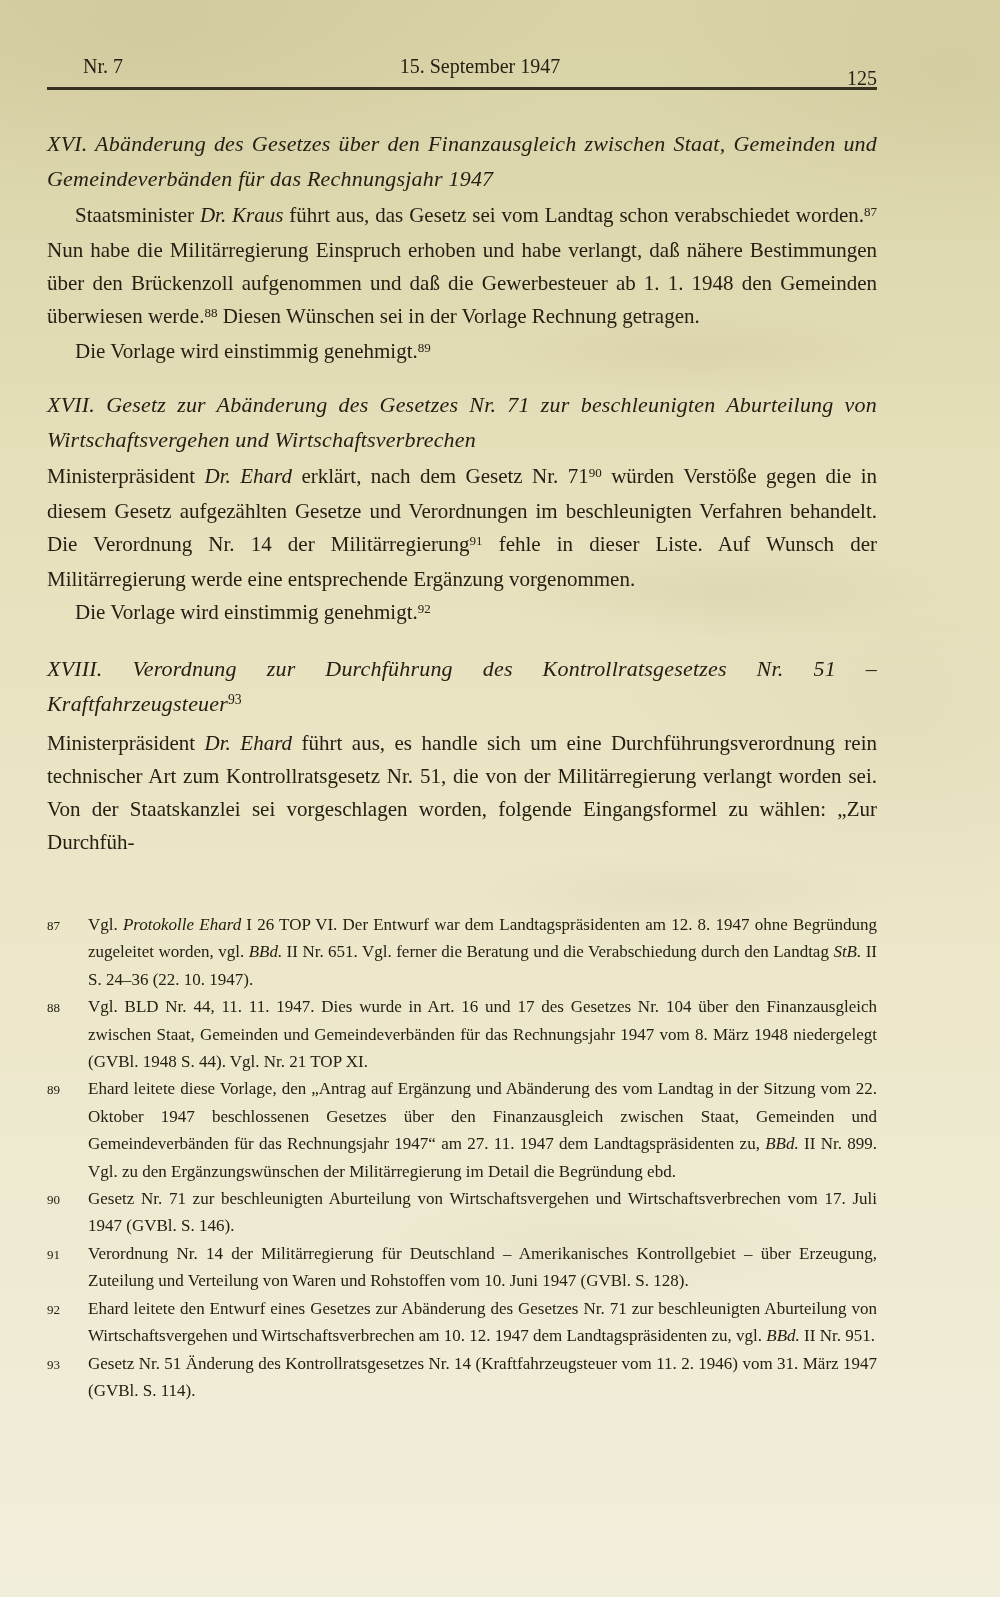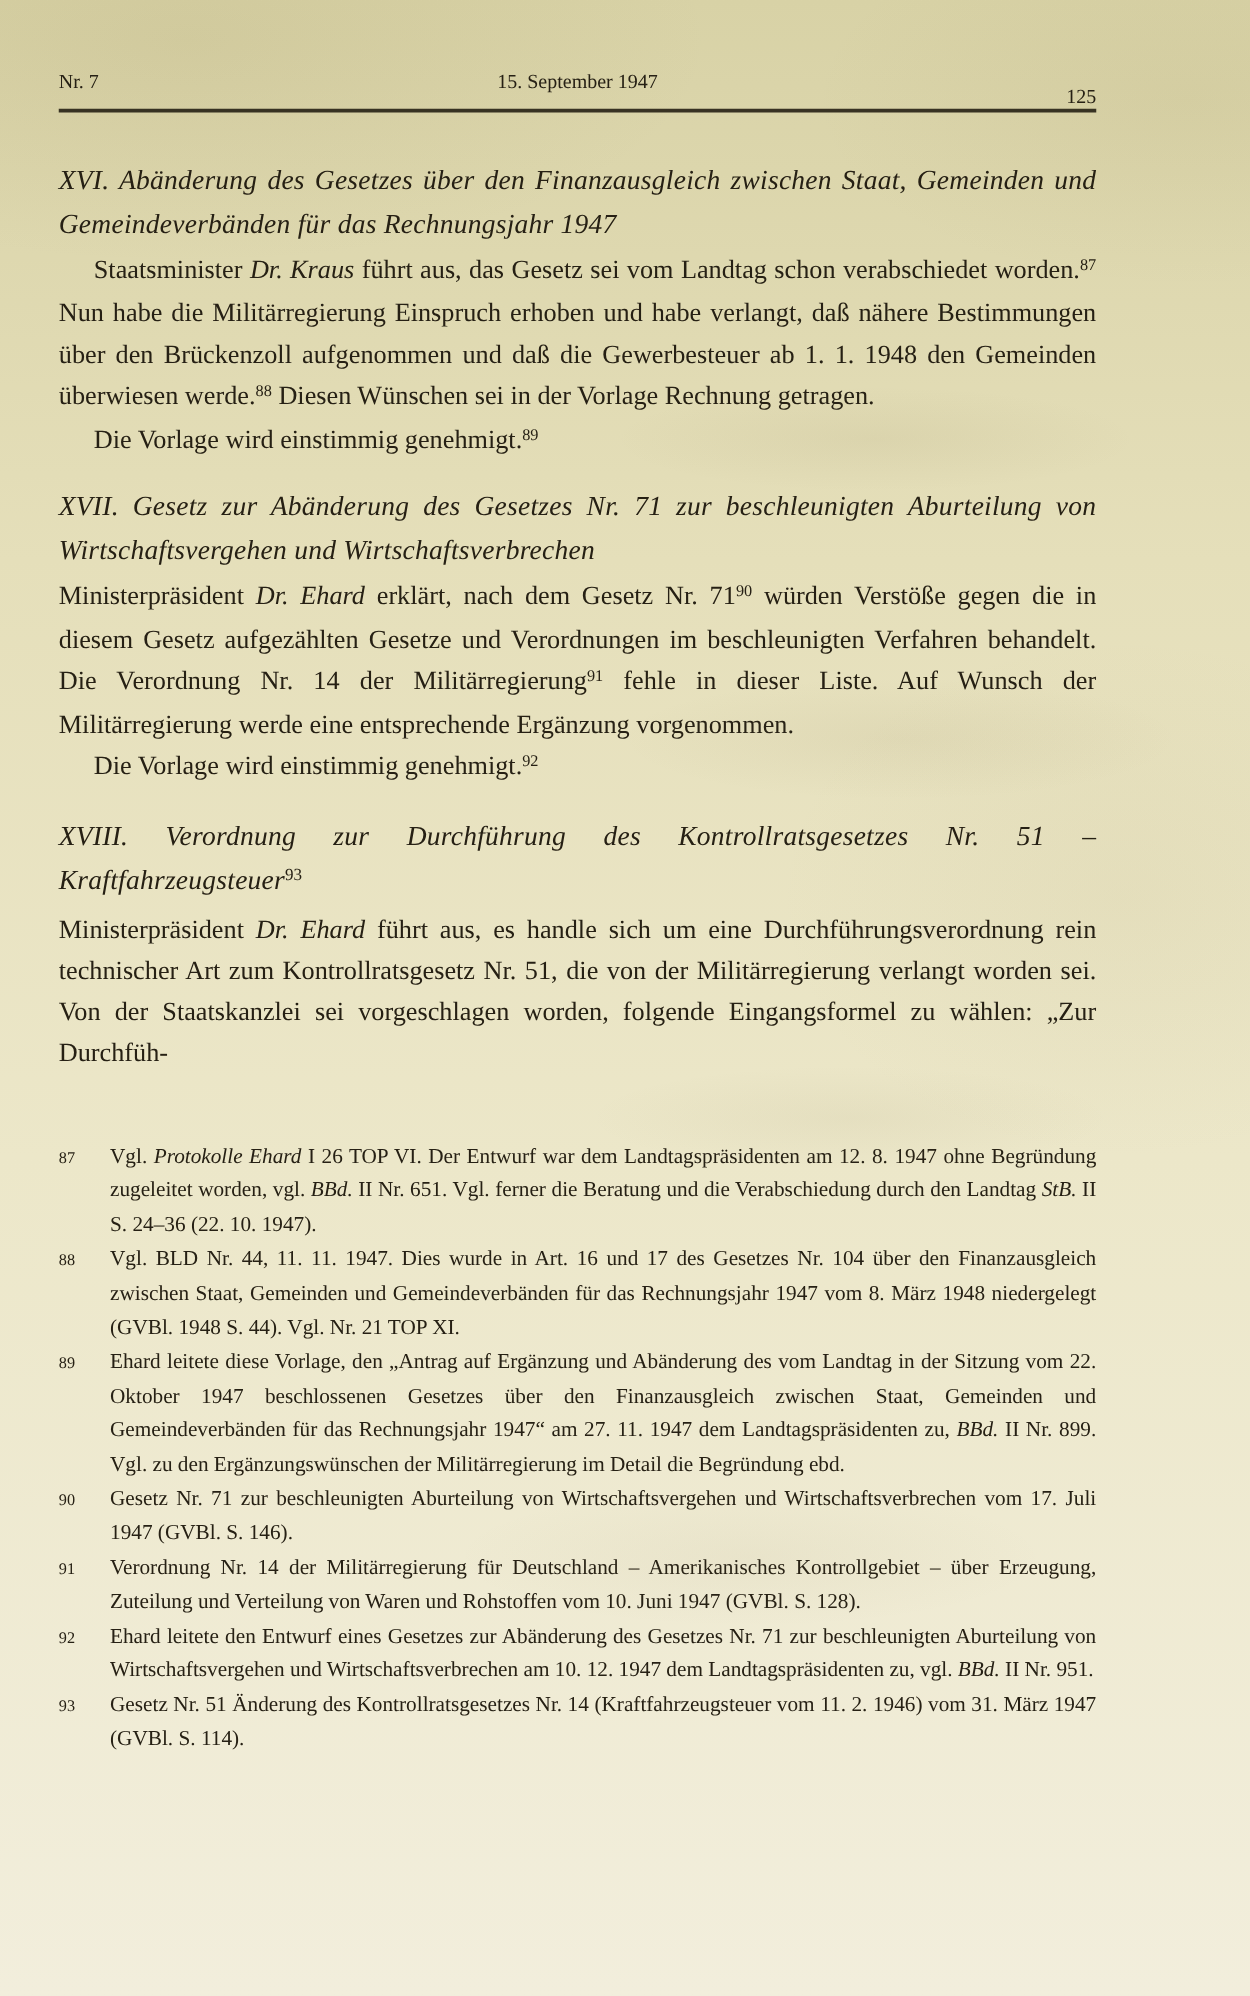--- a/index.html
+++ b/index.html
@@ -28,22 +28,23 @@
     background:
       radial-gradient(ellipse 300px 60px at 70% 22%, rgba(120,105,60,0.07), rgba(0,0,0,0) 70%),
       radial-gradient(ellipse 320px 70px at 72% 37%, rgba(120,105,60,0.07), rgba(0,0,0,0) 70%),
       radial-gradient(ellipse 300px 60px at 68% 56%, rgba(120,105,60,0.06), rgba(0,0,0,0) 70%),
       radial-gradient(ellipse 340px 80px at 60% 78%, rgba(120,105,60,0.05), rgba(0,0,0,0) 70%);
   }
 
   .page-header {
     position: relative;
     height: 28px;
-    font-size: 16px;
+    font-size: 20px;
     line-height: 28px;
+    margin-left: 36px;
   }
   .issue { position: absolute; left: 0; top: 0; }
   .pdate { position: absolute; left: 0; right: 0; top: 0; text-align: center; }
   .pnum  { position: absolute; right: 0; top: 12px; }
 
   .rule {
     margin-top: 7px;
     border: 0;
     border-top: 3px solid var(--ink, #262014);
     opacity: .9;

